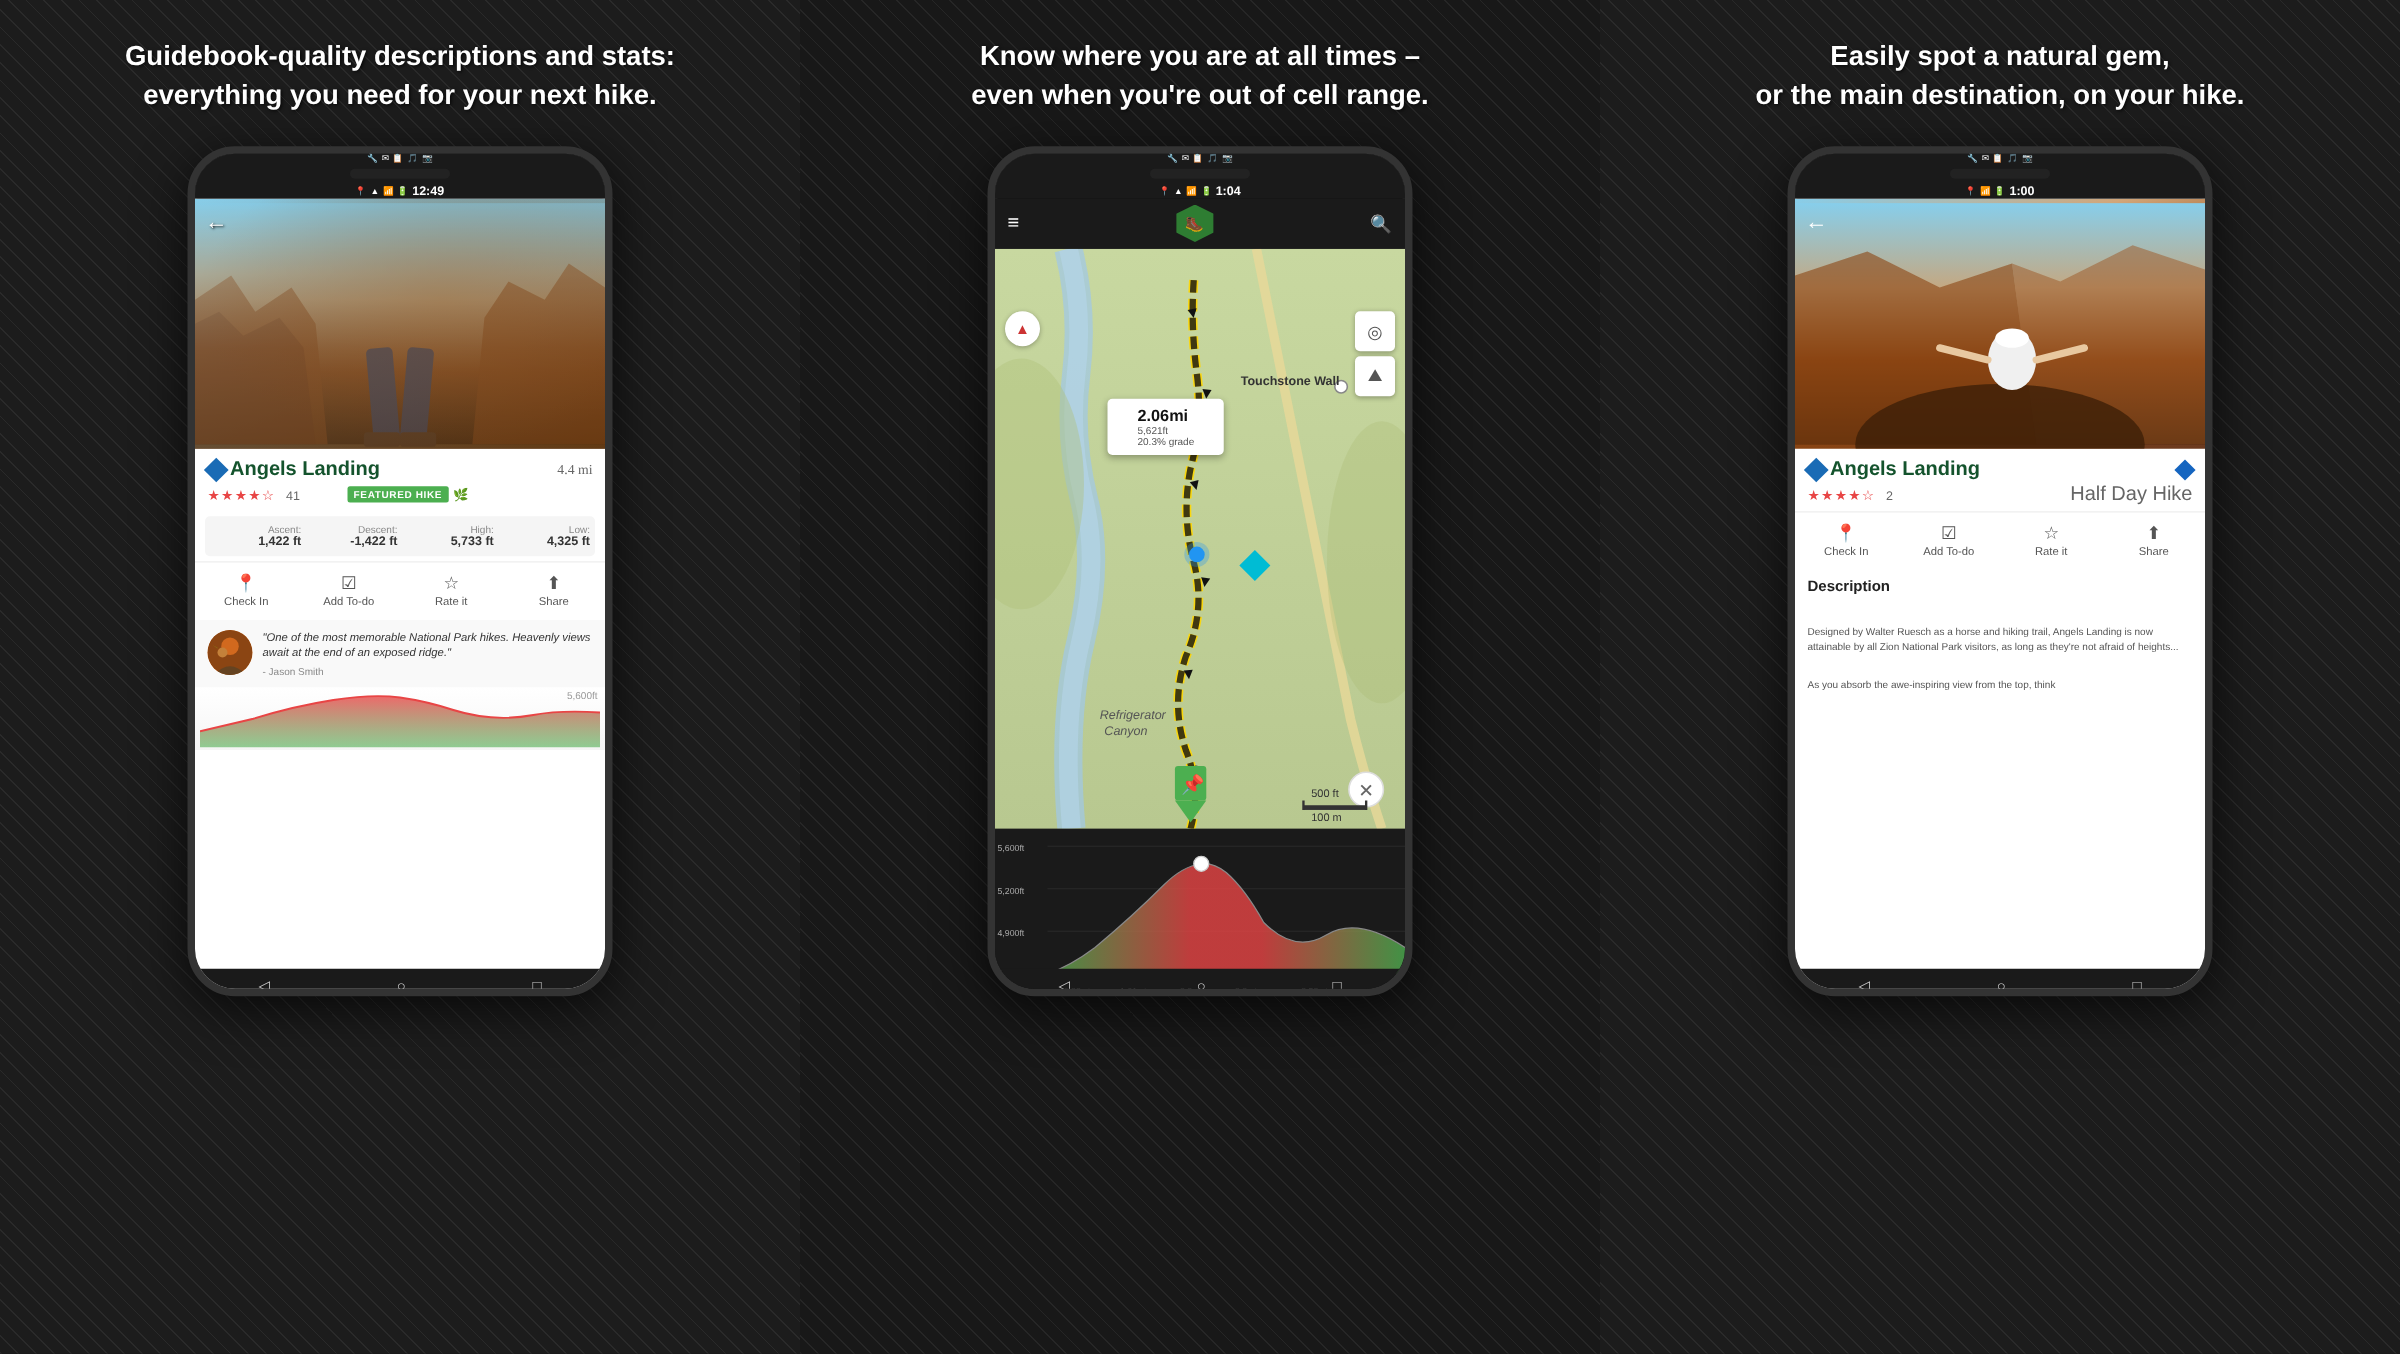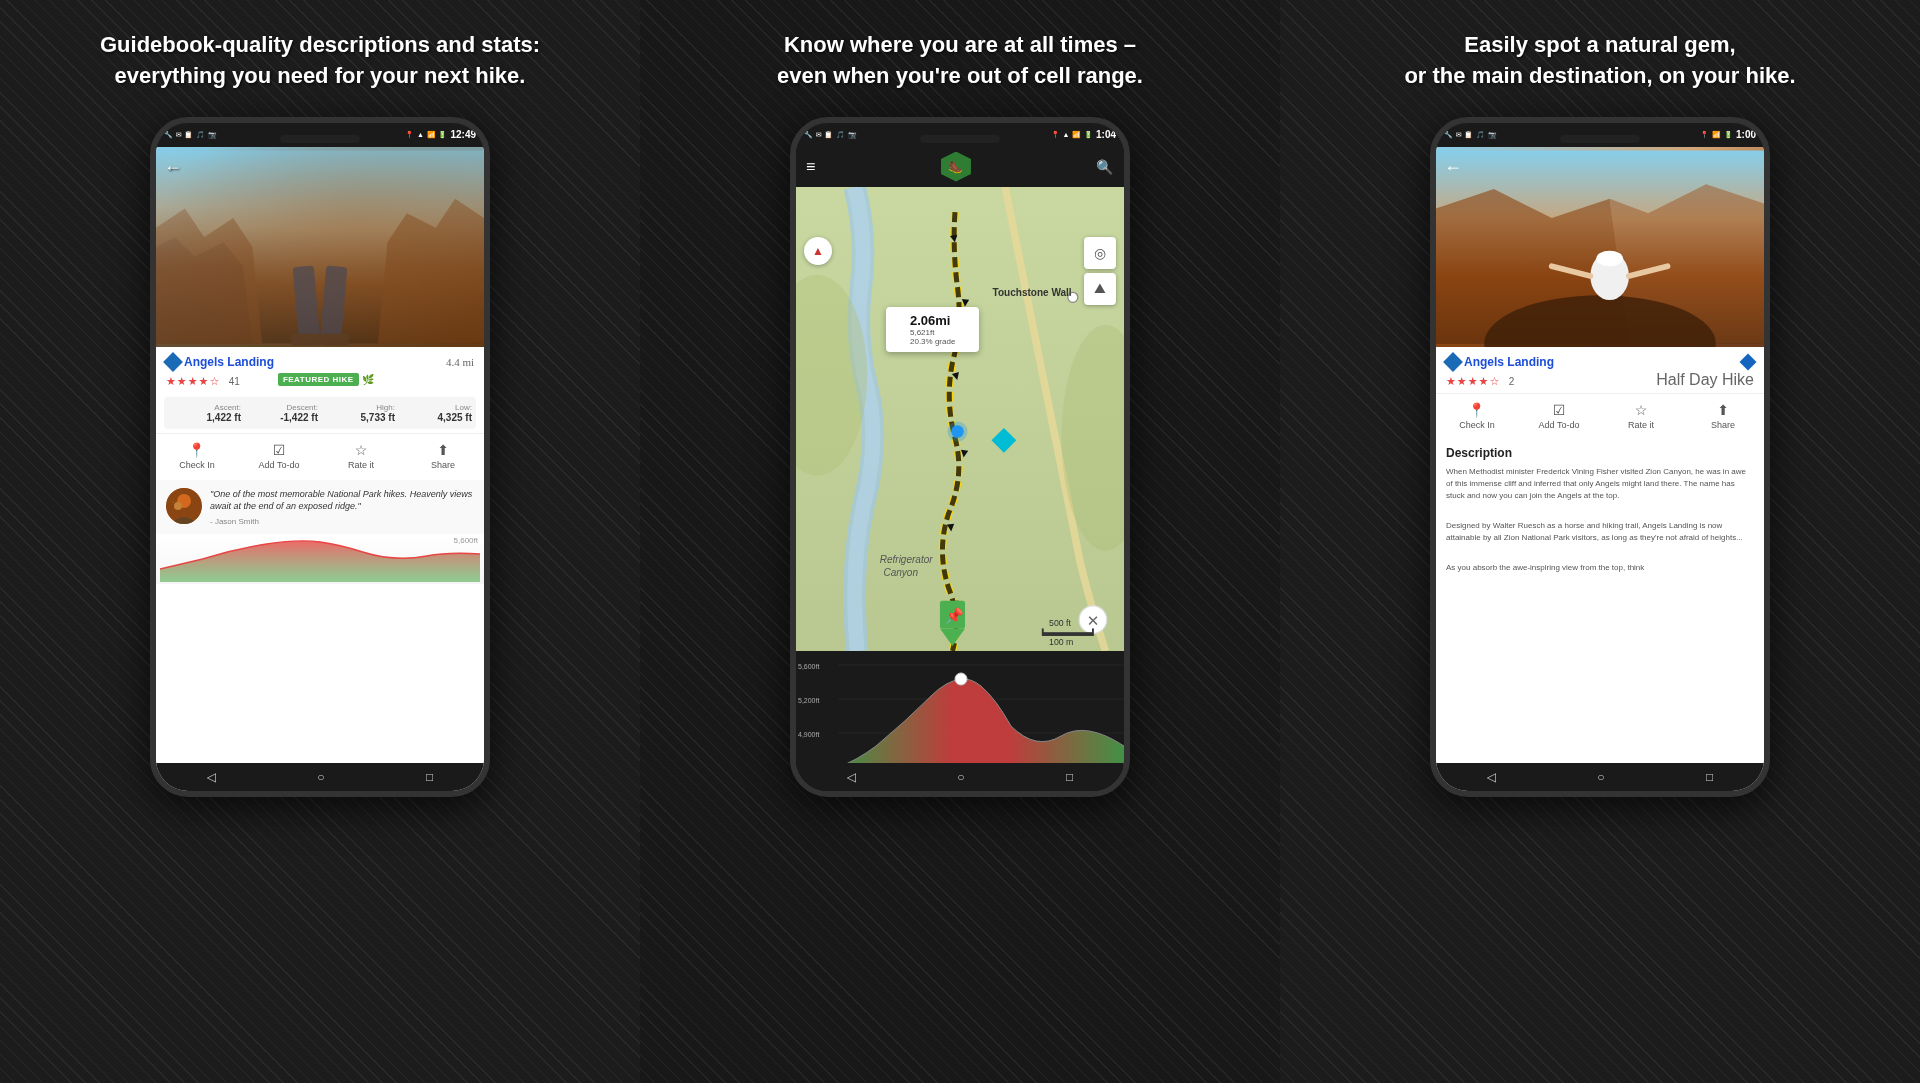--- a/index.html
+++ b/index.html
@@ -64,28 +64,29 @@
       width: 80px;
       height: 8px;
       background: #222;
       border-radius: 4px;
       z-index: 10;
     }
 
     
     .status-bar {
       width: 100%;
-      height: 24px;
+      height: 36px;
       background: #1a1a1a;
       display: flex;
       align-items: center;
       justify-content: space-between;
       padding: 0 8px;
       font-size: 9px;
       color: #fff;
+      flex-direction: column;
     }
 
     .status-icons {
       display: flex;
       gap: 3px;
       align-items: center;
       font-size: 8px;
     }
 
     .status-time {
@@ -135,23 +136,23 @@
     }
 
     .trail-name-row {
       display: flex;
       justify-content: space-between;
       align-items: center;
       margin-bottom: 2px;
     }
 
     .trail-name {
-      font-size: 12px;
+      font-size: 16px;
       font-weight: bold;
-      color: #1d4ed8;
+      color: #14532d;
       display: flex;
       align-items: center;
       gap: 4px;
     }
 
     .trail-diamond-icon {
       width: 14px;
       height: 14px;
       background: #1a6bb5;
       transform: rotate(45deg);
@@ -924,23 +925,20 @@
             <span>Rate it</span>
           </div>
           <div class="action-btn">
             <span class="action-icon">⬆</span>
             <span>Share</span>
           </div>
         </div>
 
         <div class="p3-description">
           <h3 class="p3-desc-title">Description</h3>
-          <p class="p3-desc-text">
-            When Methodist minister Frederick Vining Fisher visited Zion Canyon, he was in awe of this immense cliff and inferred that only Angels might land there. The name has stuck and now you can join the Angels at the top.
-          </p>
           <br>
           <p class="p3-desc-text">
             Designed by Walter Ruesch as a horse and hiking trail, Angels Landing is now attainable by all Zion National Park visitors, as long as they're not afraid of heights...
           </p>
           <br>
           <p class="p3-desc-text">
             As you absorb the awe-inspiring view from the top, think
           </p>
         </div>
 

